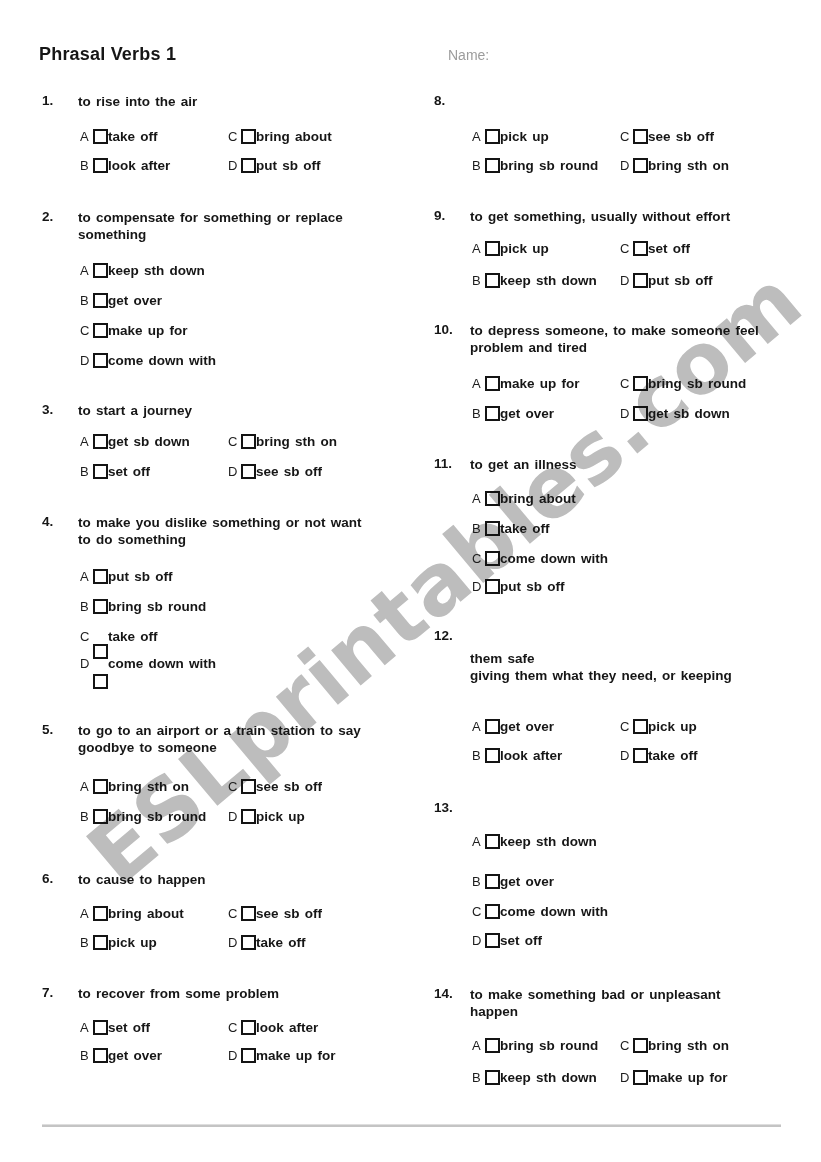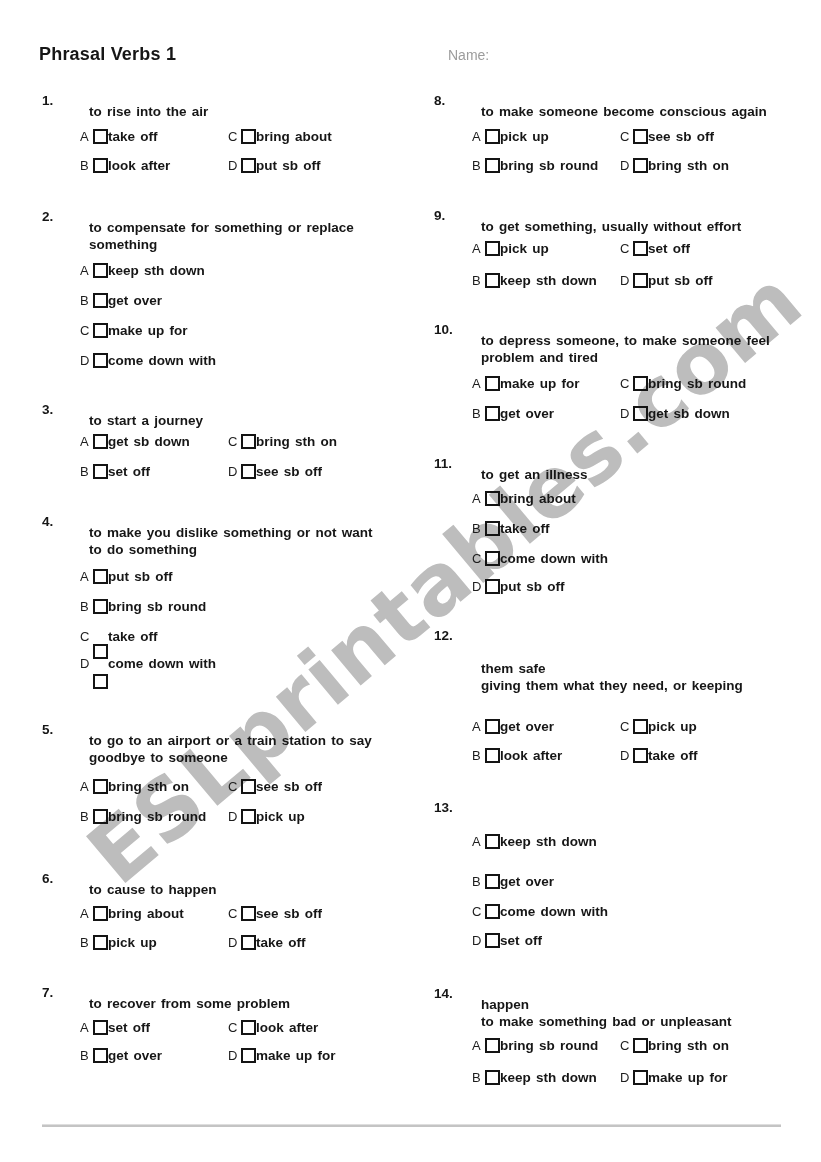--- a/index.html
+++ b/index.html
@@ -19,21 +19,21 @@
     color:#bdbdbd;white-space:nowrap;z-index:1;user-select:none;
   }
 
   
   .col{position:absolute;top:0;height:1162px;z-index:2;}
   #col-left{left:40px;width:392px;}
   #col-right{left:432px;width:389px;}
 
   .q{position:absolute;left:0;width:392px;}
   .qnum{position:absolute;left:2px;top:0;font-size:13.5px;font-weight:700;}
-  .qtext{position:absolute;left:49px;top:0;margin-top:10px;}
+  .qtext{position:absolute;left:38px;top:0;}
   .qline{font-size:13.5px;font-weight:700;line-height:17px;white-space:nowrap;word-spacing:1.5px;}
 
   .opt{position:absolute;display:flex;align-items:center;height:17px;}
   .letter{flex:0 0 13px;width:13px;font-size:13px;font-weight:400;color:#1d1d1d;}
   .cb{flex:0 0 auto;width:11px;height:11px;border:2px solid #141414;background:transparent;display:inline-block;}
   .lbl{font-size:13.5px;font-weight:700;white-space:nowrap;word-spacing:1.5px;}
 
   
   .footer-line{position:absolute;left:42px;top:1124px;width:739px;height:2px;background:#c4c4c4;border-top:1px solid #dedede;z-index:2;}
 </style>
@@ -227,23 +227,20 @@
         <span class="opt" style="top: 62px; left: 188px;">
           <span class="letter">D</span>
           <span class="cb" role="checkbox" aria-checked="false"></span>
           <span class="lbl">make up for</span>
         </span>
       </div>
     </div>
   <div class="col" id="col-right">
       <div class="q" style="top: 93px; height: 88px;">
         <span class="qnum">8.</span>
-        <div class="qtext">
-          <div class="qline">to make someone become conscious again</div>
-        </div>
         <span class="opt" style="top: 35px; left: 40px;">
           <span class="letter">A</span>
           <span class="cb" role="checkbox" aria-checked="false"></span>
           <span class="lbl">pick up</span>
         </span>
         <span class="opt" style="top: 35px; left: 188px;">
           <span class="letter">C</span>
           <span class="cb" role="checkbox" aria-checked="false"></span>
           <span class="lbl">see sb off</span>
         </span>
@@ -383,22 +380,22 @@
         </span>
         <span class="opt" style="top: 132px; left: 40px;">
           <span class="letter">D</span>
           <span class="cb" role="checkbox" aria-checked="false"></span>
           <span class="lbl">set off</span>
         </span>
       </div>
       <div class="q" style="top: 986px; height: 107px;">
         <span class="qnum">14.</span>
         <div class="qtext">
+          <div class="qline">to make something bad or unpleasant</div>
           <div class="qline">happen</div>
-          <div class="qline">to make something bad or unpleasant</div>
         </div>
         <span class="opt" style="top: 51px; left: 40px;">
           <span class="letter">A</span>
           <span class="cb" role="checkbox" aria-checked="false"></span>
           <span class="lbl">bring sb round</span>
         </span>
         <span class="opt" style="top: 51px; left: 188px;">
           <span class="letter">C</span>
           <span class="cb" role="checkbox" aria-checked="false"></span>
           <span class="lbl">bring sth on</span>

